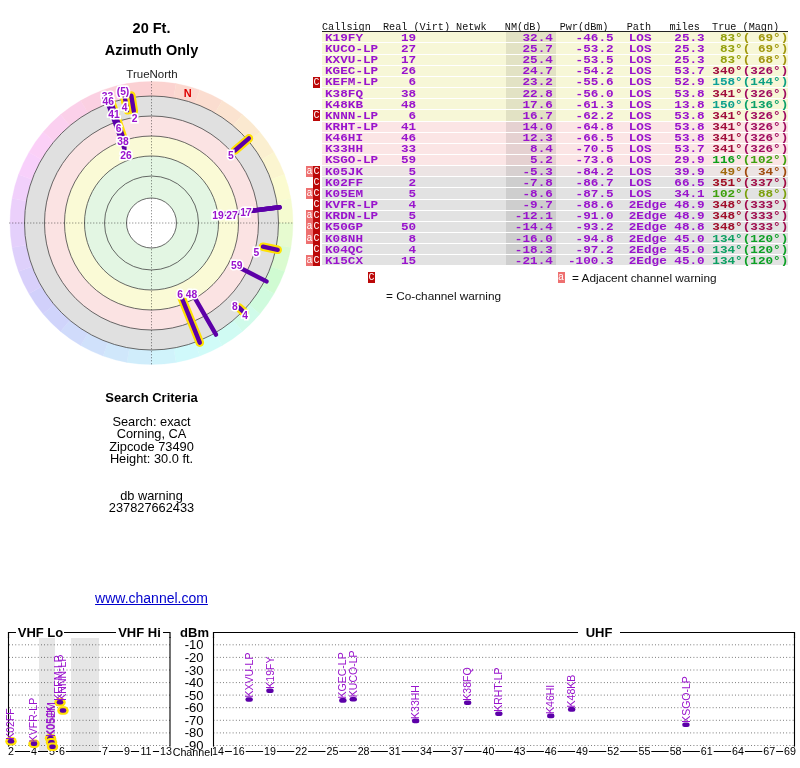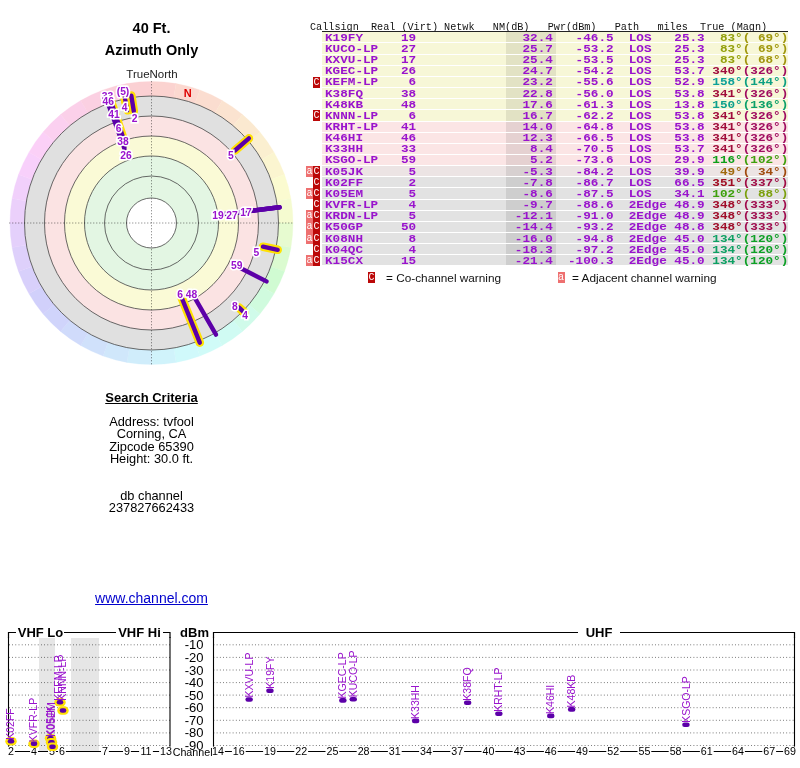--- a/index.html
+++ b/index.html
@@ -7,28 +7,28 @@
 #tbl { position:absolute; left:0; top:0; width:800px; height:300px;
   font-family:"Liberation Mono",monospace; font-size:10.16px; }
 #tbl .g { color:#999; }
 .wb { position:absolute; width:7.2px; height:11.15px; color:#fff; text-align:center;
   font-family:"Liberation Mono",monospace; font-size:10px; line-height:11.15px; }
 .ctr { position:absolute; left:0; width:303px; text-align:center; font-size:12.8px; color:#000; }
 .b { font-weight:bold; }
 </style></head>
 <body>
 
-<div class="ctr b" style="top:20px;font-size:14.5px">40 Ft.</div>
+<div class="ctr b" style="top:20px;font-size:14.5px">20 Ft.</div>
 <div class="ctr b" style="top:42px;font-size:14.5px">Azimuth Only</div>
-<div class="ctr b" style="top:390px;font-size:13px;text-decoration:underline">Search Criteria</div>
-<div class="ctr" style="top:413.5px">Address: tvfool</div>
+<div class="ctr b" style="top:390px;font-size:13px;">Search Criteria</div>
+<div class="ctr" style="top:413.5px">Search: exact</div>
 <div class="ctr" style="top:426px">Corning, CA</div>
-<div class="ctr" style="top:438.5px">Zipcode 65390</div>
+<div class="ctr" style="top:438.5px">Zipcode 73490</div>
 <div class="ctr" style="top:451px">Height: 30.0 ft.</div>
-<div class="ctr" style="top:487.5px">db channel</div>
+<div class="ctr" style="top:487.5px">db warning</div>
 <div class="ctr" style="top:500px">237827662433</div>
 <div class="ctr" style="top:590px;font-size:14px"><span style="color:#0000cc;text-decoration:underline">www.channel.com</span></div>
 
 <svg style="position:absolute;left:0;top:60px" width="310" height="320" viewBox="0 60 310 320">
 <path d="M151.5,81.5 A141.5,141.5 0 0 1 176.1,83.6 L173.6,97.9 A127.0,127.0 0 0 0 151.5,96.0 Z" fill="hsl(4,85%,90%)" stroke="hsl(4,85%,90%)" stroke-width="0.3"></path>
 <path d="M176.1,83.6 A141.5,141.5 0 0 1 199.9,90.0 L194.9,103.7 A127.0,127.0 0 0 0 173.6,97.9 Z" fill="hsl(11,85%,90%)" stroke="hsl(11,85%,90%)" stroke-width="0.3"></path>
 <path d="M199.9,90.0 A141.5,141.5 0 0 1 222.2,100.5 L215.0,113.0 A127.0,127.0 0 0 0 194.9,103.7 Z" fill="hsl(18,85%,90%)" stroke="hsl(18,85%,90%)" stroke-width="0.3"></path>
 <path d="M222.2,100.5 A141.5,141.5 0 0 1 242.5,114.6 L233.1,125.7 A127.0,127.0 0 0 0 215.0,113.0 Z" fill="hsl(26,85%,90%)" stroke="hsl(26,85%,90%)" stroke-width="0.3"></path>
 <path d="M242.5,114.6 A141.5,141.5 0 0 1 259.9,132.0 L248.8,141.4 A127.0,127.0 0 0 0 233.1,125.7 Z" fill="hsl(35,85%,90%)" stroke="hsl(35,85%,90%)" stroke-width="0.3"></path>
 <path d="M259.9,132.0 A141.5,141.5 0 0 1 274.0,152.2 L261.5,159.5 A127.0,127.0 0 0 0 248.8,141.4 Z" fill="hsl(43,85%,90%)" stroke="hsl(43,85%,90%)" stroke-width="0.3"></path>
@@ -123,21 +123,21 @@
 <text x="232" y="219.4" font-family="Liberation Sans, sans-serif" font-size="10.3" font-weight="bold" fill="#9913cd" text-anchor="middle" style="paint-order:stroke;stroke:#fff;stroke-width:3.2px;">27</text>
 <text x="246" y="216.4" font-family="Liberation Sans, sans-serif" font-size="10.3" font-weight="bold" fill="#9913cd" text-anchor="middle" style="paint-order:stroke;stroke:#fff;stroke-width:3.2px;">17</text>
 <text x="256.4" y="255.7" font-family="Liberation Sans, sans-serif" font-size="10.3" font-weight="bold" fill="#9913cd" text-anchor="middle" style="paint-order:stroke;stroke:#fff;stroke-width:3.2px;">5</text>
 <text x="236.8" y="269" font-family="Liberation Sans, sans-serif" font-size="10.3" font-weight="bold" fill="#9913cd" text-anchor="middle" style="paint-order:stroke;stroke:#fff;stroke-width:3.2px;">59</text>
 <text x="180.2" y="298.3" font-family="Liberation Sans, sans-serif" font-size="10.3" font-weight="bold" fill="#9913cd" text-anchor="middle" style="paint-order:stroke;stroke:#fff;stroke-width:3.2px;">6</text>
 <text x="191.5" y="297.9" font-family="Liberation Sans, sans-serif" font-size="10.3" font-weight="bold" fill="#9913cd" text-anchor="middle" style="paint-order:stroke;stroke:#fff;stroke-width:3.2px;">48</text>
 <text x="234.9" y="309.6" font-family="Liberation Sans, sans-serif" font-size="10.3" font-weight="bold" fill="#9913cd" text-anchor="middle" style="paint-order:stroke;stroke:#fff;stroke-width:3.2px;">8</text>
 <text x="245" y="319" font-family="Liberation Sans, sans-serif" font-size="10.3" font-weight="bold" fill="#9913cd" text-anchor="middle" style="paint-order:stroke;stroke:#fff;stroke-width:3.2px;">4</text>
 </svg>
 <div id="tbl">
-<div style="position:absolute;left:310px;top:23.0px;height:10.2px;line-height:10.2px;white-space:pre;color:#111">Callsign  Real (Virt) Netwk   NM(dB)   Pwr(dBm)   Path   miles  True (Magn)</div>
+<div style="position:absolute;left:322px;top:23.0px;height:10.2px;line-height:10.2px;white-space:pre;color:#111">Callsign  Real (Virt) Netwk   NM(dB)   Pwr(dBm)   Path   miles  True (Magn)</div>
 <div style="position:absolute;left:321.5px;top:31.1px;width:466.5px;height:1px;background:#222"></div>
 <div style="position:absolute;left:505.5px;top:4.5px;width:50px;height:26.6px;background:#e9e9e9;z-index:-1"></div>
 <div style="position:absolute;left:321.5px;top:32.30px;width:466.5px;height:10.2px;background:linear-gradient(90deg,rgb(247, 247, 215) 0px,rgb(247, 247, 215) 184.0px,rgb(226, 226, 196) 184.0px,rgb(226, 226, 196) 234.0px,rgb(247, 247, 215) 234.0px,rgb(247, 247, 215) 100%)"></div>
 <div style="position:absolute;left:324.5px;top:33.80px;height:10.2px;line-height:10.2px;white-space:pre;font-weight:bold;transform:scaleX(1.246);transform-origin:0 0"><span style="color:#9913cd">K19FY     19              32.4   -46.5  LOS   25.3</span><span style="color:hsl(65,85%,34%)">  83°</span><span style="color:hsl(56,85%,34%)">( 69°)</span></div>
 <div style="position:absolute;left:321.5px;top:43.45px;width:466.5px;height:10.2px;background:linear-gradient(90deg,rgb(247, 247, 215) 0px,rgb(247, 247, 215) 184.0px,rgb(226, 226, 196) 184.0px,rgb(226, 226, 196) 234.0px,rgb(247, 247, 215) 234.0px,rgb(247, 247, 215) 100%)"></div>
 <div style="position:absolute;left:324.5px;top:44.95px;height:10.2px;line-height:10.2px;white-space:pre;font-weight:bold;transform:scaleX(1.246);transform-origin:0 0"><span style="color:#9913cd">KUCO-LP   27              25.7   -53.2  LOS   25.3</span><span style="color:hsl(65,85%,34%)">  83°</span><span style="color:hsl(56,85%,34%)">( 69°)</span></div>
 <div style="position:absolute;left:321.5px;top:54.60px;width:466.5px;height:10.2px;background:linear-gradient(90deg,rgb(247, 247, 215) 0px,rgb(247, 247, 215) 184.0px,rgb(226, 226, 196) 184.0px,rgb(226, 226, 196) 234.0px,rgb(247, 247, 215) 234.0px,rgb(247, 247, 215) 100%)"></div>
 <div style="position:absolute;left:324.5px;top:56.10px;height:10.2px;line-height:10.2px;white-space:pre;font-weight:bold;transform:scaleX(1.246);transform-origin:0 0"><span style="color:#9913cd">KXVU-LP   17              25.4   -53.5  LOS   25.3</span><span style="color:hsl(65,85%,34%)">  83°</span><span style="color:hsl(55,85%,34%)">( 68°)</span></div>
 <div style="position:absolute;left:321.5px;top:65.75px;width:466.5px;height:10.2px;background:linear-gradient(90deg,rgb(247, 247, 215) 0px,rgb(247, 247, 215) 184.0px,rgb(226, 226, 196) 184.0px,rgb(226, 226, 196) 234.0px,rgb(247, 247, 215) 234.0px,rgb(247, 247, 215) 100%)"></div>
 <div style="position:absolute;left:324.5px;top:67.25px;height:10.2px;line-height:10.2px;white-space:pre;font-weight:bold;transform:scaleX(1.246);transform-origin:0 0"><span style="color:#9913cd">KGEC-LP   26              24.7   -54.2  LOS   53.7</span><span style="color:hsl(340,85%,34%)"> 340°</span><span style="color:hsl(326,85%,34%)">(326°)</span></div>
@@ -186,21 +186,21 @@
 <div class="wb" style="left:313px;top:232.60px;background:#bb0808">C</div>
 <div style="position:absolute;left:324.5px;top:234.50px;height:10.2px;line-height:10.2px;white-space:pre;font-weight:bold;transform:scaleX(1.246);transform-origin:0 0"><span style="color:#9913cd">K08NH      8             -16.0   -94.8  2Edge 45.0</span><span style="color:hsl(155,85%,34%)"> 134°</span><span style="color:hsl(130,85%,34%)">(120°)</span></div>
 <div style="position:absolute;left:321.5px;top:244.15px;width:466.5px;height:10.2px;background:linear-gradient(90deg,rgb(226, 226, 226) 0px,rgb(226, 226, 226) 184.0px,rgb(206, 206, 206) 184.0px,rgb(206, 206, 206) 234.0px,rgb(226, 226, 226) 234.0px,rgb(226, 226, 226) 100%)"></div>
 <div class="wb" style="left:313px;top:243.75px;background:#bb0808">C</div>
 <div style="position:absolute;left:324.5px;top:245.65px;height:10.2px;line-height:10.2px;white-space:pre;font-weight:bold;transform:scaleX(1.246);transform-origin:0 0"><span style="color:#9913cd">K04QC      4             -18.3   -97.2  2Edge 45.0</span><span style="color:hsl(155,85%,34%)"> 134°</span><span style="color:hsl(130,85%,34%)">(120°)</span></div>
 <div style="position:absolute;left:321.5px;top:255.30px;width:466.5px;height:10.2px;background:linear-gradient(90deg,rgb(226, 226, 226) 0px,rgb(226, 226, 226) 184.0px,rgb(206, 206, 206) 184.0px,rgb(206, 206, 206) 234.0px,rgb(226, 226, 226) 234.0px,rgb(226, 226, 226) 100%)"></div>
 <div class="wb" style="left:305.8px;top:254.90px;background:#ee7070">a</div>
 <div class="wb" style="left:313px;top:254.90px;background:#bb0808">C</div>
 <div style="position:absolute;left:324.5px;top:256.80px;height:10.2px;line-height:10.2px;white-space:pre;font-weight:bold;transform:scaleX(1.246);transform-origin:0 0"><span style="color:#9913cd">K15CX     15             -21.4  -100.3  2Edge 45.0</span><span style="color:hsl(155,85%,34%)"> 134°</span><span style="color:hsl(130,85%,34%)">(120°)</span></div>
 <div class="wb" style="left:368px;top:271.7px;background:#bb0808">C</div>
-<div style="position:absolute;left:386px;top:271px;font-family:'Liberation Sans',sans-serif;font-size:11.8px;color:#111">= Co-channel warning</div>
+<div style="position:absolute;left:386px;top:289px;font-family:'Liberation Sans',sans-serif;font-size:11.8px;color:#111">= Co-channel warning</div>
 <div class="wb" style="left:557.5px;top:271.5px;background:#ee7070">a</div>
 <div style="position:absolute;left:572px;top:271px;font-family:Liberation Sans, sans-serif;font-size:11.8px;color:#111">= Adjacent channel warning</div>
 </div>
 <svg style="position:absolute;left:0;top:620px" width="800" height="148" viewBox="0 620 800 148">
 <rect x="39" y="638" width="16" height="113.5" fill="#e6e6e6"></rect>
 <rect x="71" y="638" width="28" height="113.5" fill="#e6e6e6"></rect>
 <line x1="9" y1="644.8" x2="170" y2="644.8" stroke="#333" stroke-width="0.8" stroke-dasharray="0.8,2.4"></line>
 <line x1="213.5" y1="644.8" x2="794.5" y2="644.8" stroke="#333" stroke-width="0.8" stroke-dasharray="0.8,2.4"></line>
 <line x1="9" y1="657.4" x2="170" y2="657.4" stroke="#333" stroke-width="0.8" stroke-dasharray="0.8,2.4"></line>
 <line x1="213.5" y1="657.4" x2="794.5" y2="657.4" stroke="#333" stroke-width="0.8" stroke-dasharray="0.8,2.4"></line>

